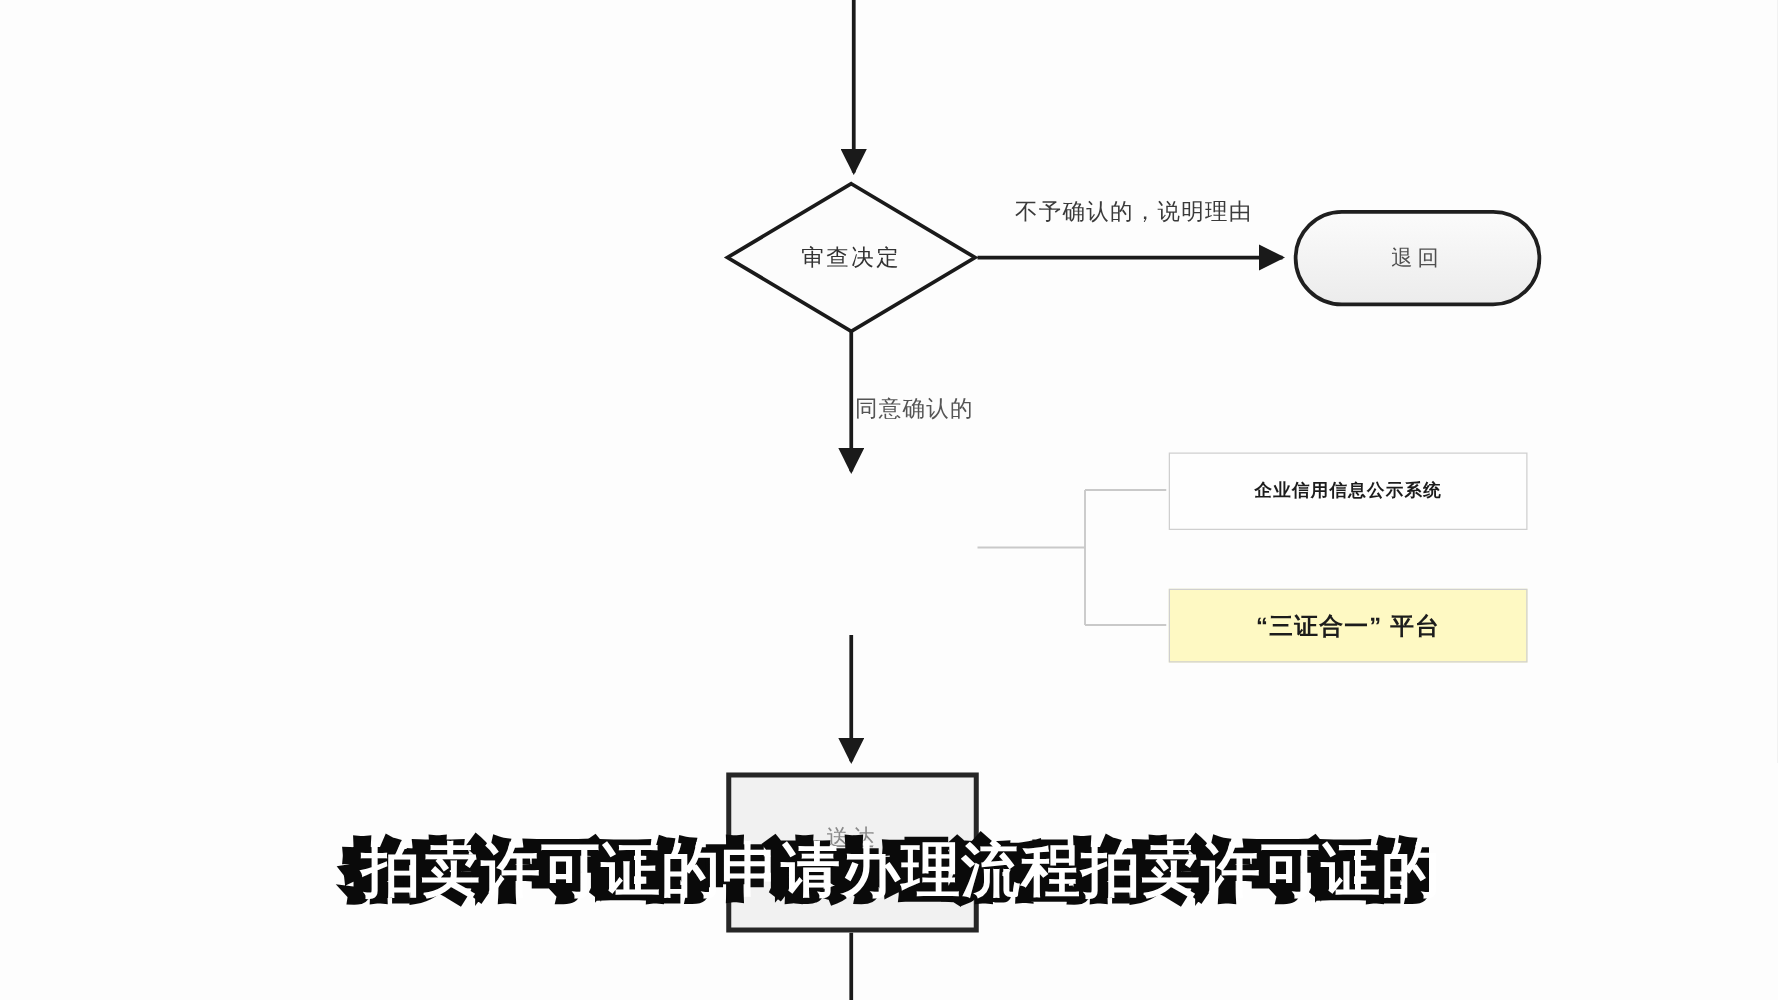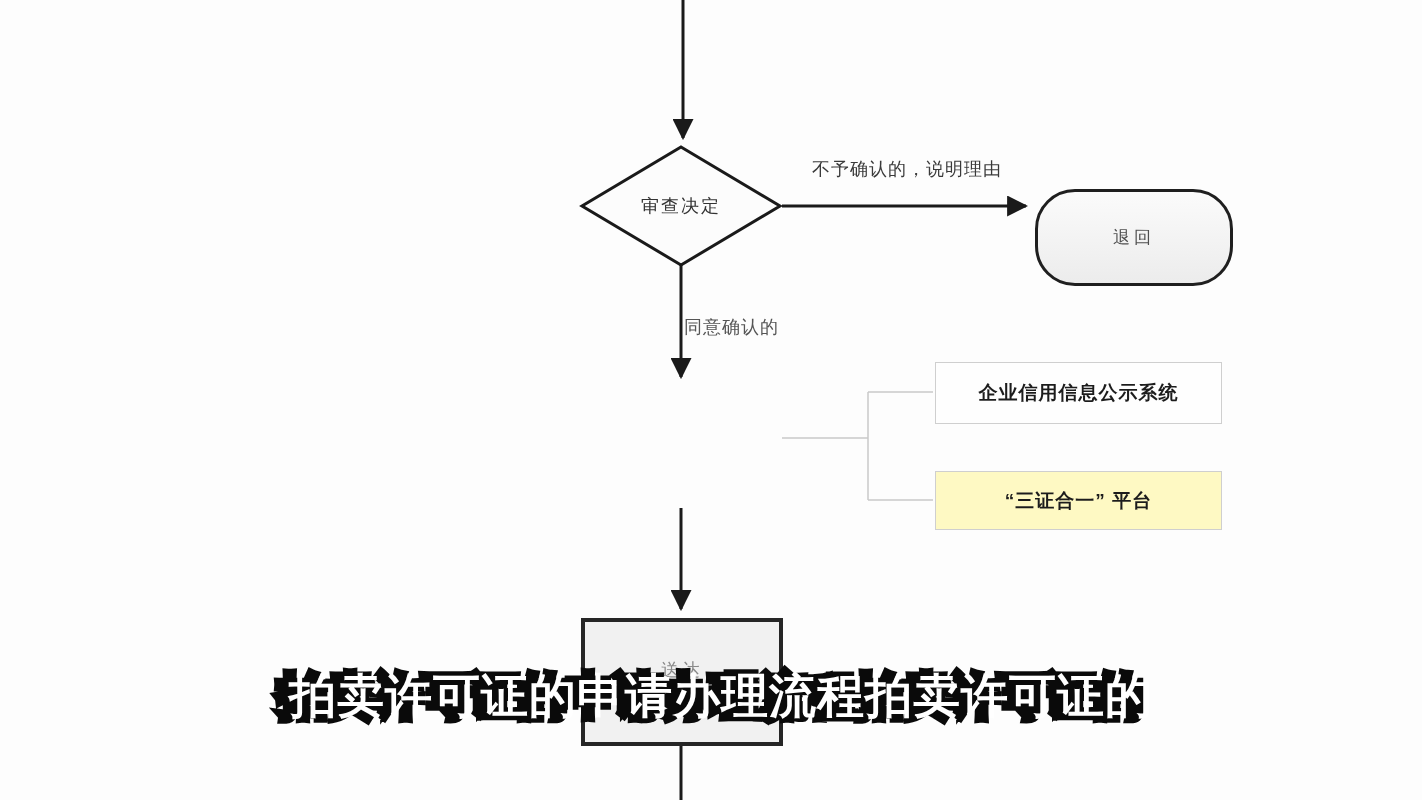--- a/index.html
+++ b/index.html
@@ -16,34 +16,34 @@
     position:absolute;
     display:flex;align-items:center;justify-content:center;
     box-sizing:border-box;
     text-align:center;
   }
   .decision-label{
     left:582px;top:147px;width:198px;height:118px;
     color:#333;font-size:18px;letter-spacing:2px;
   }
   .return-node{
-    left:1035px;top:168px;width:198px;height:97px;
+    left:1035px;top:168px;width:198px;height:77px;
     border:3px solid #1f1f1f;border-radius:40px;
     background:linear-gradient(#fbfbfb,#ececec);
-    color:#4f4f4f;font-size:17px;letter-spacing:4px;margin-top:21px;
+    color:#4f4f4f;font-size:17px;letter-spacing:4px;
   }
   .publicity-node{
     left:580px;top:386px;width:202px;height:122px;
     border:1px solid #c6c6c6;background:#fdfdfd;
     color:#8a8a8a;font-size:17px;letter-spacing:2px;
   }
   .credit-node{
     left:935px;top:362px;width:287px;height:62px;
     border:1px solid #cfcfcf;background:#fefefe;
-    color:#1c1c1c;font-size:19px;font-weight:bold;letter-spacing:1px;
+    color:#1c1c1c;font-size:14px;font-weight:bold;letter-spacing:1px;
   }
   .platform-node{
     left:935px;top:471px;width:287px;height:59px;
     border:1px solid #cfcfcf;background:#fef9c3;
     color:#1c1c1c;font-size:19px;font-weight:bold;letter-spacing:1px;
   }
   .delivery-node{
     left:581px;top:618px;width:202px;height:128px;
     border:4px solid #262626;background:#f1f1f1;
     color:#8a8a8a;font-size:18px;letter-spacing:3px;

